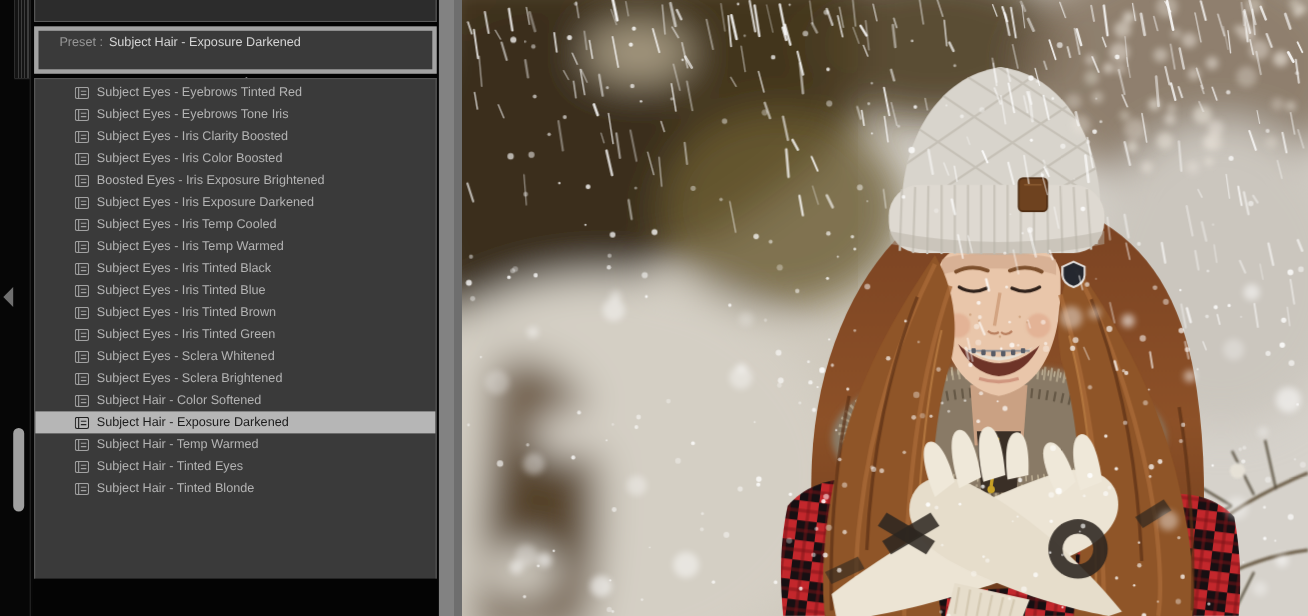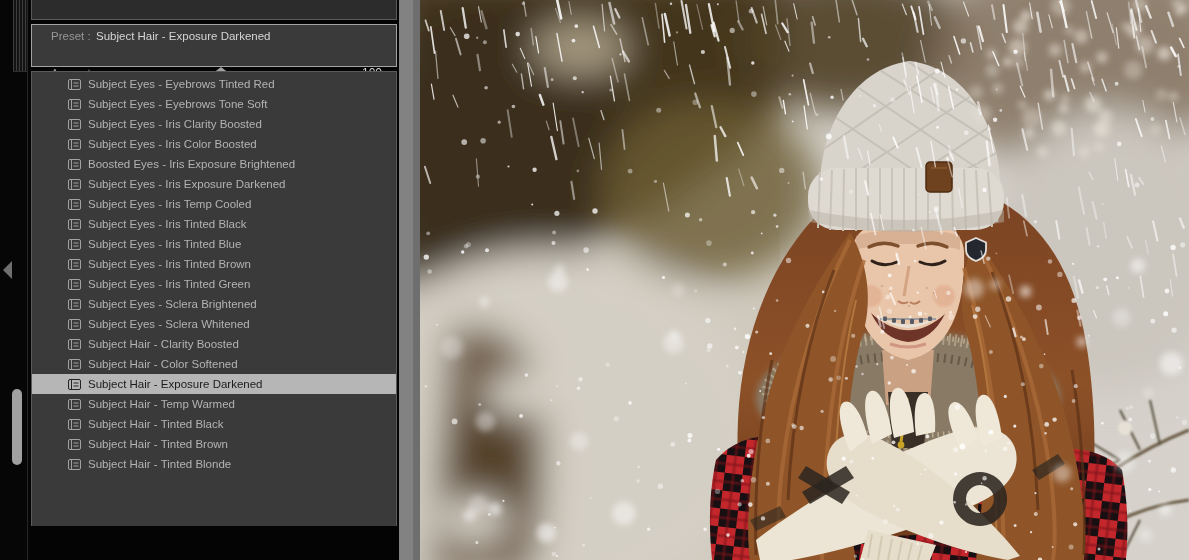--- a/index.html
+++ b/index.html
@@ -12,21 +12,21 @@
     background:repeating-linear-gradient(90deg,#3d3d3d 0 1px,#141414 1px 3px);
     border-bottom:1px solid #2e2e2e;}
   .rail-edge{position:absolute;left:27px;top:0;width:1px;height:560px;background:#262626;}
   .rail-thumb{position:absolute;left:12px;top:389px;width:10px;height:76px;background:#a0a0a0;border-radius:5px;}
   .collapse-arrow{position:absolute;left:3px;top:261px;width:0;height:0;
     border-top:9px solid transparent;border-bottom:9px solid transparent;border-right:9px solid #6f6f6f;}
 
   
   .pbox{position:absolute;left:31px;width:366px;box-sizing:border-box;}
   .top-remnant{top:0;height:20px;background:#2c2c2c;border:1px solid #5a5a5a;border-top:none;}
-  .preset-box{top:24px;height:43px;background:#3a3a3a;border:1px solid #a3a3a3;}
+  .preset-box{top:24px;height:43px;background:#3a3a3a;border:4px solid #a3a3a3;}
   .preset-title-row{position:absolute;left:0;top:3px;width:100%;height:16px;line-height:16px;font-size:11.5px;}
   .plabel{position:absolute;left:19px;color:#979797;}
   .pvalue{position:absolute;left:64px;color:#d5d5d5;}
   .amount-row{position:absolute;left:0;top:40px;width:100%;height:16px;line-height:16px;font-size:11.5px;}
   .amount-row .plabel{top:0;}
   .slider{position:absolute;left:66px;top:7px;width:246px;height:3px;background:#232323;
     border-bottom:1px solid #505050;border-radius:2px;}
   .slider-thumb{position:absolute;top:-5px;width:11px;height:11px;background:#a2a2a2;
     clip-path:polygon(50% 0,100% 38%,80% 100%,20% 100%,0 38%);}
   .amount-value{position:absolute;right:14px;top:0;color:#d5d5d5;font-size:12px;}
@@ -85,21 +85,21 @@
       </svg>
       <span class="rlabel">Subject Eyes - Eyebrows Tinted Red</span>
     </div>
         <div class="row">
       <svg class="picon" width="13" height="11" viewBox="0 0 13 11">
         <rect x="0.5" y="0.5" width="12" height="10" rx="1.5" fill="none" stroke="currentColor"></rect>
         <line x1="3.5" y1="1" x2="3.5" y2="10" stroke="currentColor" stroke-width="1"></line>
         <line x1="5.5" y1="4" x2="10.5" y2="4" stroke="currentColor" stroke-width="1"></line>
         <line x1="5.5" y1="7" x2="10.5" y2="7" stroke="currentColor" stroke-width="1"></line>
       </svg>
-      <span class="rlabel">Subject Eyes - Eyebrows Tone Soft</span>
+      <span class="rlabel">Subject Eyes - Eyebrows Tone Iris</span>
     </div>
         <div class="row">
       <svg class="picon" width="13" height="11" viewBox="0 0 13 11">
         <rect x="0.5" y="0.5" width="12" height="10" rx="1.5" fill="none" stroke="currentColor"></rect>
         <line x1="3.5" y1="1" x2="3.5" y2="10" stroke="currentColor" stroke-width="1"></line>
         <line x1="5.5" y1="4" x2="10.5" y2="4" stroke="currentColor" stroke-width="1"></line>
         <line x1="5.5" y1="7" x2="10.5" y2="7" stroke="currentColor" stroke-width="1"></line>
       </svg>
       <span class="rlabel">Subject Eyes - Iris Clarity Boosted</span>
     </div>
@@ -139,20 +139,29 @@
       </svg>
       <span class="rlabel">Subject Eyes - Iris Temp Cooled</span>
     </div>
         <div class="row">
       <svg class="picon" width="13" height="11" viewBox="0 0 13 11">
         <rect x="0.5" y="0.5" width="12" height="10" rx="1.5" fill="none" stroke="currentColor"></rect>
         <line x1="3.5" y1="1" x2="3.5" y2="10" stroke="currentColor" stroke-width="1"></line>
         <line x1="5.5" y1="4" x2="10.5" y2="4" stroke="currentColor" stroke-width="1"></line>
         <line x1="5.5" y1="7" x2="10.5" y2="7" stroke="currentColor" stroke-width="1"></line>
       </svg>
+      <span class="rlabel">Subject Eyes - Iris Temp Warmed</span>
+    </div>
+        <div class="row">
+      <svg class="picon" width="13" height="11" viewBox="0 0 13 11">
+        <rect x="0.5" y="0.5" width="12" height="10" rx="1.5" fill="none" stroke="currentColor"></rect>
+        <line x1="3.5" y1="1" x2="3.5" y2="10" stroke="currentColor" stroke-width="1"></line>
+        <line x1="5.5" y1="4" x2="10.5" y2="4" stroke="currentColor" stroke-width="1"></line>
+        <line x1="5.5" y1="7" x2="10.5" y2="7" stroke="currentColor" stroke-width="1"></line>
+      </svg>
       <span class="rlabel">Subject Eyes - Iris Tinted Black</span>
     </div>
         <div class="row">
       <svg class="picon" width="13" height="11" viewBox="0 0 13 11">
         <rect x="0.5" y="0.5" width="12" height="10" rx="1.5" fill="none" stroke="currentColor"></rect>
         <line x1="3.5" y1="1" x2="3.5" y2="10" stroke="currentColor" stroke-width="1"></line>
         <line x1="5.5" y1="4" x2="10.5" y2="4" stroke="currentColor" stroke-width="1"></line>
         <line x1="5.5" y1="7" x2="10.5" y2="7" stroke="currentColor" stroke-width="1"></line>
       </svg>
       <span class="rlabel">Subject Eyes - Iris Tinted Blue</span>
@@ -175,47 +184,38 @@
       </svg>
       <span class="rlabel">Subject Eyes - Iris Tinted Green</span>
     </div>
         <div class="row">
       <svg class="picon" width="13" height="11" viewBox="0 0 13 11">
         <rect x="0.5" y="0.5" width="12" height="10" rx="1.5" fill="none" stroke="currentColor"></rect>
         <line x1="3.5" y1="1" x2="3.5" y2="10" stroke="currentColor" stroke-width="1"></line>
         <line x1="5.5" y1="4" x2="10.5" y2="4" stroke="currentColor" stroke-width="1"></line>
         <line x1="5.5" y1="7" x2="10.5" y2="7" stroke="currentColor" stroke-width="1"></line>
       </svg>
+      <span class="rlabel">Subject Eyes - Sclera Whitened</span>
+    </div>
+        <div class="row">
+      <svg class="picon" width="13" height="11" viewBox="0 0 13 11">
+        <rect x="0.5" y="0.5" width="12" height="10" rx="1.5" fill="none" stroke="currentColor"></rect>
+        <line x1="3.5" y1="1" x2="3.5" y2="10" stroke="currentColor" stroke-width="1"></line>
+        <line x1="5.5" y1="4" x2="10.5" y2="4" stroke="currentColor" stroke-width="1"></line>
+        <line x1="5.5" y1="7" x2="10.5" y2="7" stroke="currentColor" stroke-width="1"></line>
+      </svg>
       <span class="rlabel">Subject Eyes - Sclera Brightened</span>
     </div>
         <div class="row">
       <svg class="picon" width="13" height="11" viewBox="0 0 13 11">
         <rect x="0.5" y="0.5" width="12" height="10" rx="1.5" fill="none" stroke="currentColor"></rect>
         <line x1="3.5" y1="1" x2="3.5" y2="10" stroke="currentColor" stroke-width="1"></line>
         <line x1="5.5" y1="4" x2="10.5" y2="4" stroke="currentColor" stroke-width="1"></line>
         <line x1="5.5" y1="7" x2="10.5" y2="7" stroke="currentColor" stroke-width="1"></line>
       </svg>
-      <span class="rlabel">Subject Eyes - Sclera Whitened</span>
-    </div>
-        <div class="row">
-      <svg class="picon" width="13" height="11" viewBox="0 0 13 11">
-        <rect x="0.5" y="0.5" width="12" height="10" rx="1.5" fill="none" stroke="currentColor"></rect>
-        <line x1="3.5" y1="1" x2="3.5" y2="10" stroke="currentColor" stroke-width="1"></line>
-        <line x1="5.5" y1="4" x2="10.5" y2="4" stroke="currentColor" stroke-width="1"></line>
-        <line x1="5.5" y1="7" x2="10.5" y2="7" stroke="currentColor" stroke-width="1"></line>
-      </svg>
-      <span class="rlabel">Subject Hair - Clarity Boosted</span>
-    </div>
-        <div class="row">
-      <svg class="picon" width="13" height="11" viewBox="0 0 13 11">
-        <rect x="0.5" y="0.5" width="12" height="10" rx="1.5" fill="none" stroke="currentColor"></rect>
-        <line x1="3.5" y1="1" x2="3.5" y2="10" stroke="currentColor" stroke-width="1"></line>
-        <line x1="5.5" y1="4" x2="10.5" y2="4" stroke="currentColor" stroke-width="1"></line>
-        <line x1="5.5" y1="7" x2="10.5" y2="7" stroke="currentColor" stroke-width="1"></line>
-      </svg>
       <span class="rlabel">Subject Hair - Color Softened</span>
     </div>
         <div class="row selected">
       <svg class="picon" width="13" height="11" viewBox="0 0 13 11">
         <rect x="0.5" y="0.5" width="12" height="10" rx="1.5" fill="none" stroke="currentColor"></rect>
         <line x1="3.5" y1="1" x2="3.5" y2="10" stroke="currentColor" stroke-width="1"></line>
         <line x1="5.5" y1="4" x2="10.5" y2="4" stroke="currentColor" stroke-width="1"></line>
         <line x1="5.5" y1="7" x2="10.5" y2="7" stroke="currentColor" stroke-width="1"></line>
       </svg>
       <span class="rlabel">Subject Hair - Exposure Darkened</span>
@@ -229,30 +229,21 @@
       </svg>
       <span class="rlabel">Subject Hair - Temp Warmed</span>
     </div>
         <div class="row">
       <svg class="picon" width="13" height="11" viewBox="0 0 13 11">
         <rect x="0.5" y="0.5" width="12" height="10" rx="1.5" fill="none" stroke="currentColor"></rect>
         <line x1="3.5" y1="1" x2="3.5" y2="10" stroke="currentColor" stroke-width="1"></line>
         <line x1="5.5" y1="4" x2="10.5" y2="4" stroke="currentColor" stroke-width="1"></line>
         <line x1="5.5" y1="7" x2="10.5" y2="7" stroke="currentColor" stroke-width="1"></line>
       </svg>
-      <span class="rlabel">Subject Hair - Tinted Black</span>
-    </div>
-        <div class="row">
-      <svg class="picon" width="13" height="11" viewBox="0 0 13 11">
-        <rect x="0.5" y="0.5" width="12" height="10" rx="1.5" fill="none" stroke="currentColor"></rect>
-        <line x1="3.5" y1="1" x2="3.5" y2="10" stroke="currentColor" stroke-width="1"></line>
-        <line x1="5.5" y1="4" x2="10.5" y2="4" stroke="currentColor" stroke-width="1"></line>
-        <line x1="5.5" y1="7" x2="10.5" y2="7" stroke="currentColor" stroke-width="1"></line>
-      </svg>
-      <span class="rlabel">Subject Hair - Tinted Brown</span>
+      <span class="rlabel">Subject Hair - Tinted Eyes</span>
     </div>
         <div class="row">
       <svg class="picon" width="13" height="11" viewBox="0 0 13 11">
         <rect x="0.5" y="0.5" width="12" height="10" rx="1.5" fill="none" stroke="currentColor"></rect>
         <line x1="3.5" y1="1" x2="3.5" y2="10" stroke="currentColor" stroke-width="1"></line>
         <line x1="5.5" y1="4" x2="10.5" y2="4" stroke="currentColor" stroke-width="1"></line>
         <line x1="5.5" y1="7" x2="10.5" y2="7" stroke="currentColor" stroke-width="1"></line>
       </svg>
       <span class="rlabel">Subject Hair - Tinted Blonde</span>
     </div>

